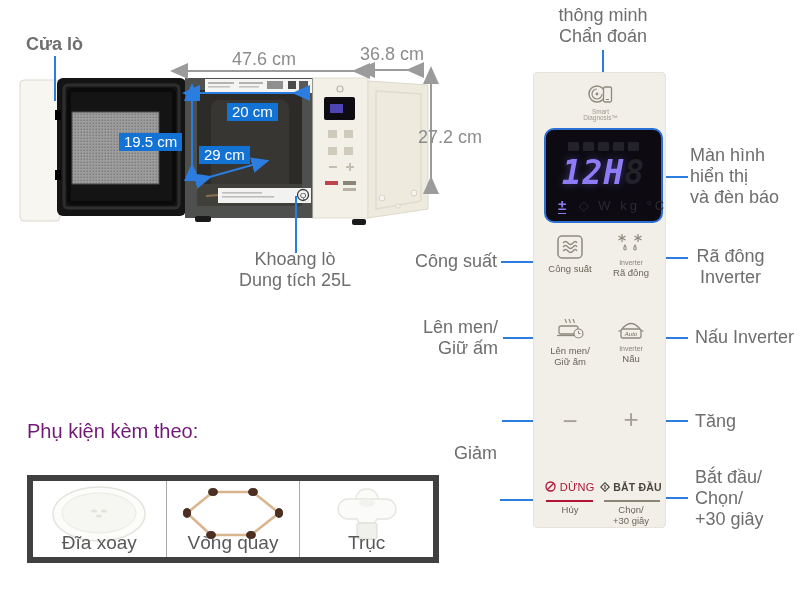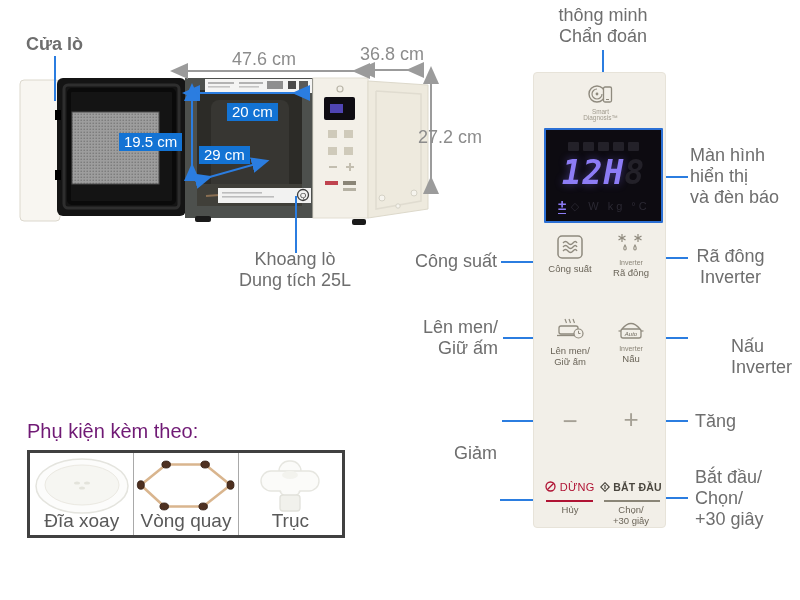--- a/index.html
+++ b/index.html
@@ -14,41 +14,41 @@
   .blh{height:2px}.blv{width:2px}
   
   .dimtag{position:absolute;background:#1373d4;color:#fff;font-size:15px;line-height:18px;
           height:18px;padding:0 5px;white-space:nowrap;}
   
   .panel{position:absolute;left:533px;top:72px;width:133px;height:456px;
          background:#f2efe8;border:1px solid #e7e3d9;border-radius:4px;box-sizing:border-box;}
   .sdwrap{position:absolute;left:0;top:10px;width:133px;text-align:center;}
   .sdtext{font-size:8px;line-height:8px;color:#a09b8e;transform:scale(.8);transform-origin:top center;}
   .display{position:absolute;left:10px;top:55px;width:115px;height:91px;background:#0d0b11;
-           border:2px solid #2b6fd4;border-radius:1px;}
+           border:2px solid #2b6fd4;border-radius:10px;}
   .dicons{position:absolute;left:0;top:12px;width:100%;display:flex;justify-content:center;gap:4px;}
   .dicons span{display:block;width:11px;height:9px;background:#232129;border-radius:1px;}
   .dtime{position:absolute;left:0;top:23px;width:100%;text-align:center;
          font-family:"DejaVu Sans Mono",monospace;font-style:italic;font-weight:bold;
          font-size:33px;color:#8d7cf6;letter-spacing:1px;text-shadow:0 0 8px rgba(124,104,246,.45);}
   .dtime .ghost{color:#232129;text-shadow:none;}
   .dbottom{position:absolute;left:12px;top:66px;width:100%;}
   .dpm{color:#8d7cf6;font-size:15px;font-weight:bold;border-bottom:1px solid #8d7cf6;}
-  .dunits{color:#2b2933;font-size:11px;letter-spacing:3px;}
+  .dunits{color:#2b2933;font-size:13px;letter-spacing:3px;margin-left:8px;}
   .pbtn{position:absolute;width:66px;text-align:center;color:#6a6458;}
   .pbtn .lbl{font-size:9.5px;line-height:11px;}
   .pbtn .sub{font-size:7px;line-height:8px;color:#8a8477;}
   .sign{position:absolute;font-size:26px;font-weight:200;color:#a5a095;width:40px;text-align:center;line-height:20px;}
   .stopmain{color:#b01334;font-weight:normal;font-size:11px;letter-spacing:.3px;}
   .startmain{color:#4a463e;font-weight:bold;font-size:10.5px;letter-spacing:.2px;}
   .uline{position:absolute;height:2px;}
   
   .accHead{position:absolute;left:27px;top:420px;font-size:20px;color:#701a75;}
-  .accTable{position:absolute;left:27px;top:450px;width:318px;height:88px;display:flex;
-            border:3px solid #404040;box-sizing:border-box;}
+  .accTable{position:absolute;left:27px;top:475px;width:412px;height:88px;display:flex;
+            border:6px solid #404040;box-sizing:border-box;}
   .accCell{flex:1;position:relative;border-right:1px solid #a9a9a9;}
   .accCell:last-child{border-right:none;}
   .accLbl{position:absolute;left:0;bottom:3px;width:100%;text-align:center;font-size:19px;color:#595959;}
   .accArt{position:absolute;left:0;top:4px;width:100%;display:flex;justify-content:center;}
 </style>
 </head>
 <body>
 
 <div id="stage">
 
@@ -184,21 +184,21 @@
   <div class="callout c" style="left:683px;top:246px;width:95px;">
     <div>Rã đông</div>
     <div>Inverter</div>
   </div>
 
   <div class="callout r" style="left:400px;top:317px;width:98px;">
     <div>Lên men/</div>
     <div>Giữ ấm</div>
   </div>
 
-  <div class="callout" style="left:695px;top:336px;margin-left:36px;"><span>Nấu Inverter</span></div>
+  <div class="callout" style="left:695px;top:327px;"><span>Nấu Inverter</span></div>
 
   <div class="callout r" style="left:420px;top:411px;width:77px;margin-top:32px;"><span>Giảm</span></div>
   <div class="callout" style="left:695px;top:411px;"><span>Tăng</span></div>
 
 
   <div class="callout" style="left:695px;top:467px;">
     <div>Bắt đầu/</div>
     <div>Chọn/</div>
     <div>+30 giây</div>
   </div>

